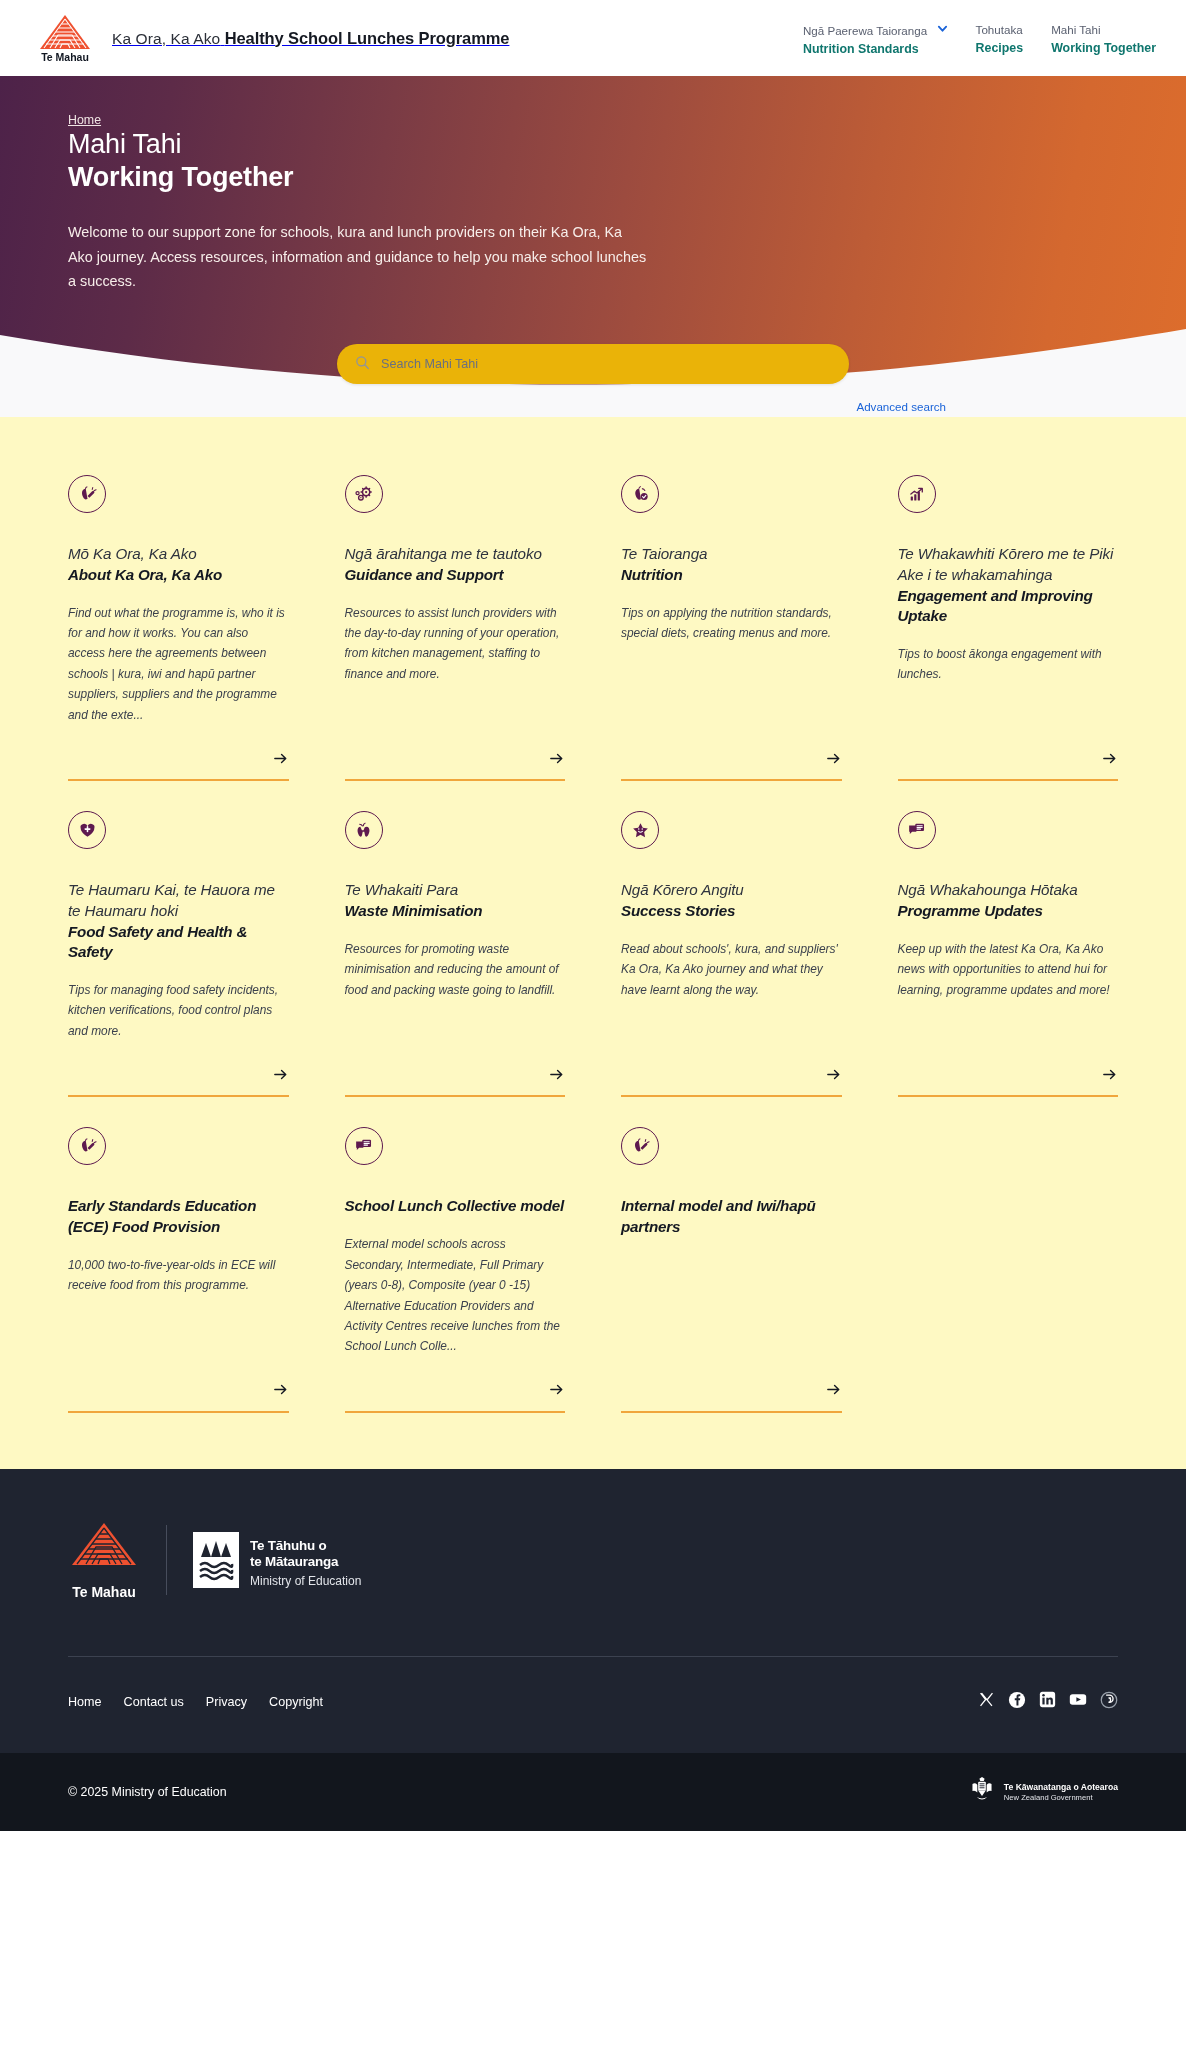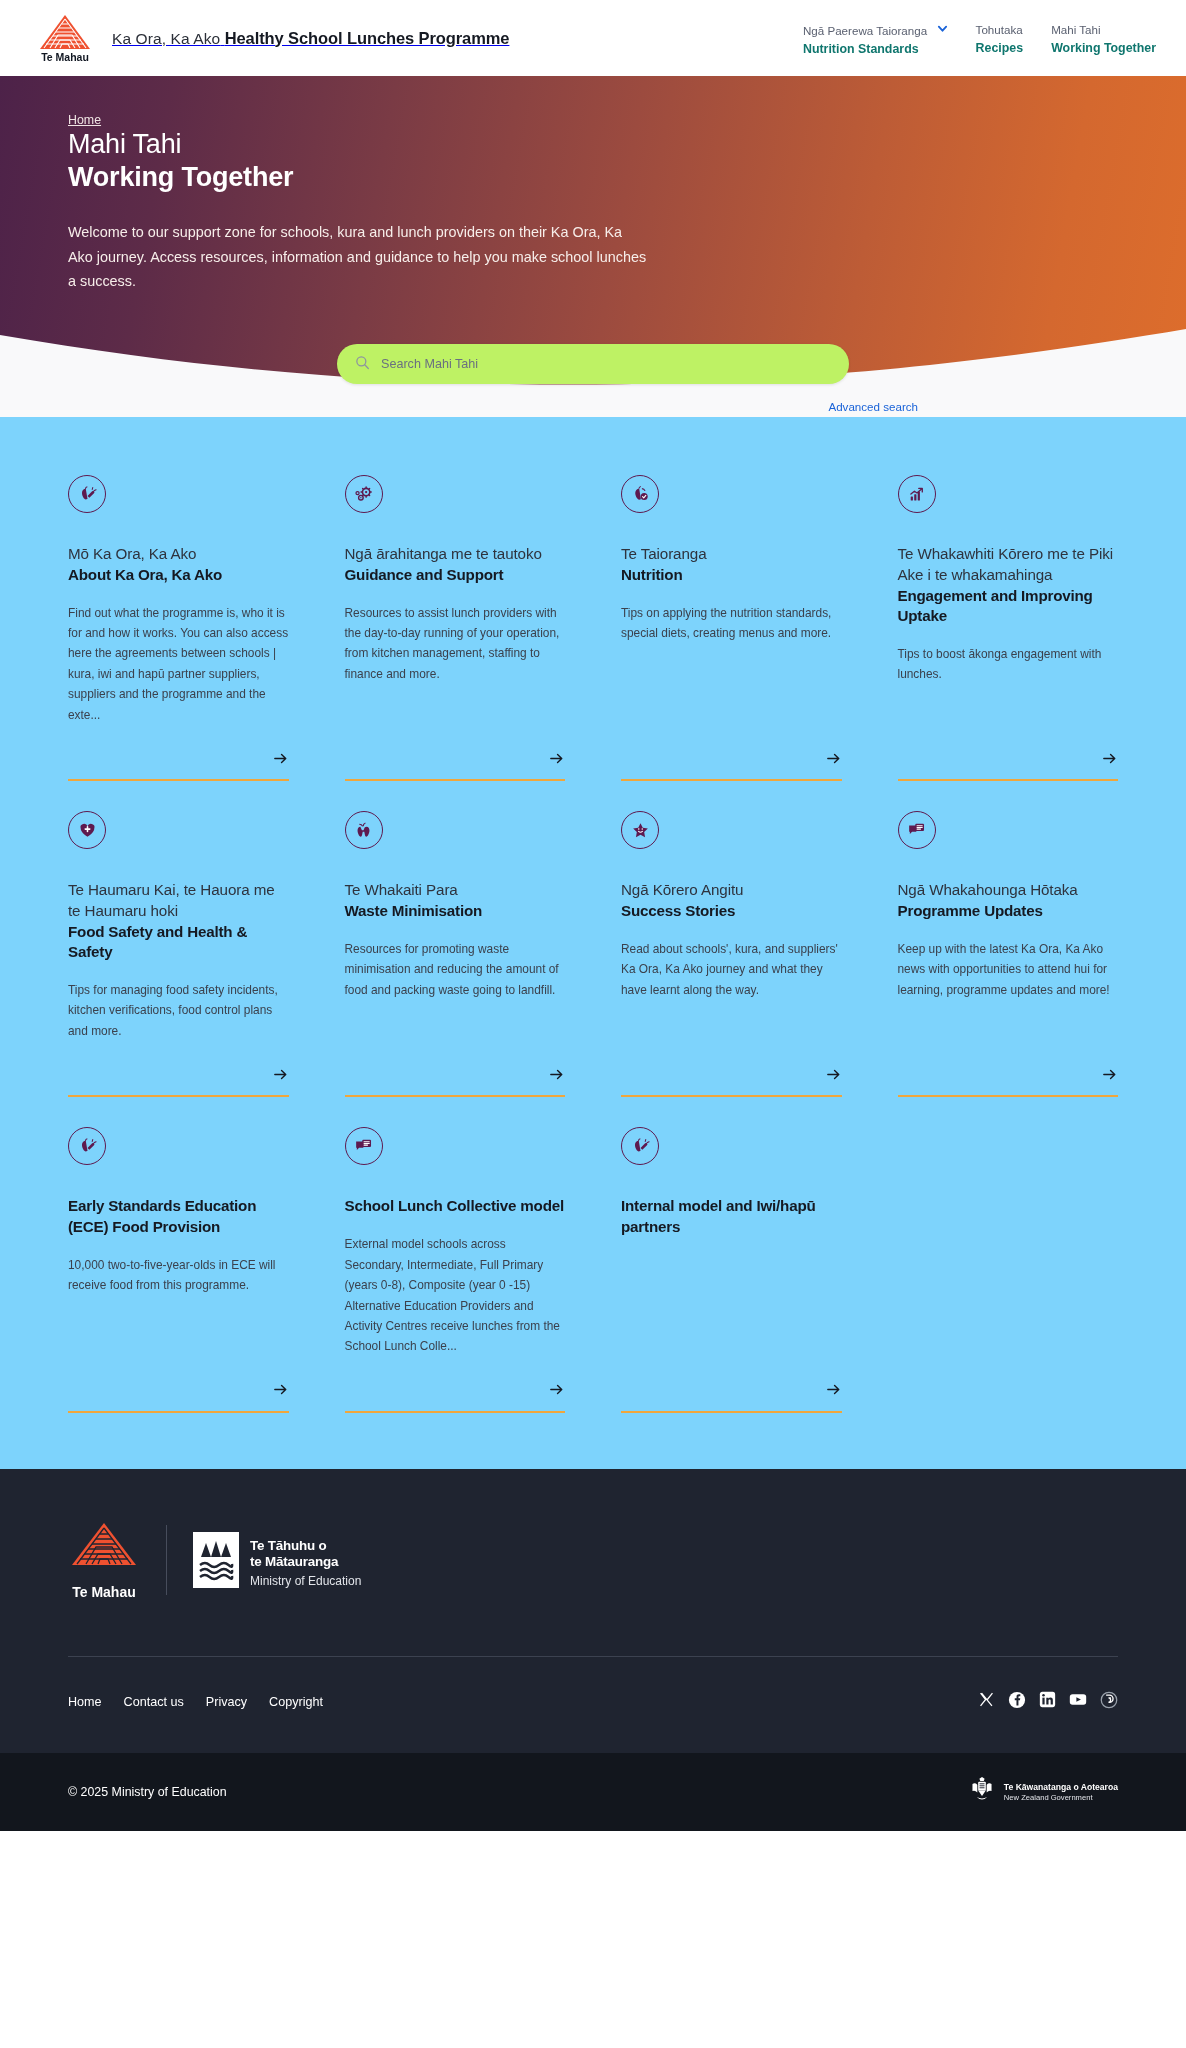--- a/index.html
+++ b/index.html
@@ -47,34 +47,34 @@
   .hero-kicker { font-size: 27px; color: #ffffff; font-weight: 400; line-height: 1.22; letter-spacing: -.2px; }
   .hero-title { font-size: 27px; color: #ffffff; font-weight: 800; line-height: 1.22; letter-spacing: -.2px; margin-bottom: 26px; }
   .hero-sub { font-size: 14.4px; color: #f7eeea; line-height: 1.72; max-width: 580px; }
 
   .hero-curve { position: absolute; left: 0; bottom: -1px; width: 100%; height: 62px; display: block; }
 
   
   .search-zone { background: #f9f9fa; padding-bottom: 4px; }
   .search-row { position: relative; margin-top: -46px; display: flex; justify-content: center; }
   .search-box {
-    width: 512px; height: 40px; background: #bef264; border-radius: 22px;
+    width: 512px; height: 40px; background: #eab308; border-radius: 22px;
     display: flex; align-items: center; padding: 0 18px; gap: 11px;
     box-shadow: 0 1px 3px rgba(0,0,0,.10);
   }
   .search-input {
     border: 0; outline: 0; background: transparent; flex: 1;
     font-family: "Liberation Sans", sans-serif; font-size: 12.6px; color: #4b5160;
   }
   .search-input::placeholder { color: #6a7080; }
-  .adv-row { width: 984px; padding: 0 66px; display: flex; justify-content: flex-end; margin-top: 16px; }
+  .adv-row { width: 984px; padding: 0 38px; display: flex; justify-content: flex-end; margin-top: 16px; }
   .adv-link { font-size: 11.6px; color: #1a63d8; cursor: pointer; text-decoration: none; }
 
   
-  .grid-zone { background: #7dd3fc; padding: 28px 0 56px 0; }
+  .grid-zone { background: #fef9c3; padding: 28px 0 56px 0; font-style: italic; }
   .grid {
     width: 1186px; padding: 0 68px;
     display: grid; grid-template-columns: repeat(4, 1fr);
     column-gap: 56px; row-gap: 0;
   }
   .card { display: flex; flex-direction: column; padding-top: 30px; min-height: 300px; }
   .card-icon {
     width: 38px; height: 38px; border-radius: 50%;
     border: 1.6px solid #5e1a4f; display: flex; align-items: center; justify-content: center;
     margin-bottom: 31px; flex: none;

